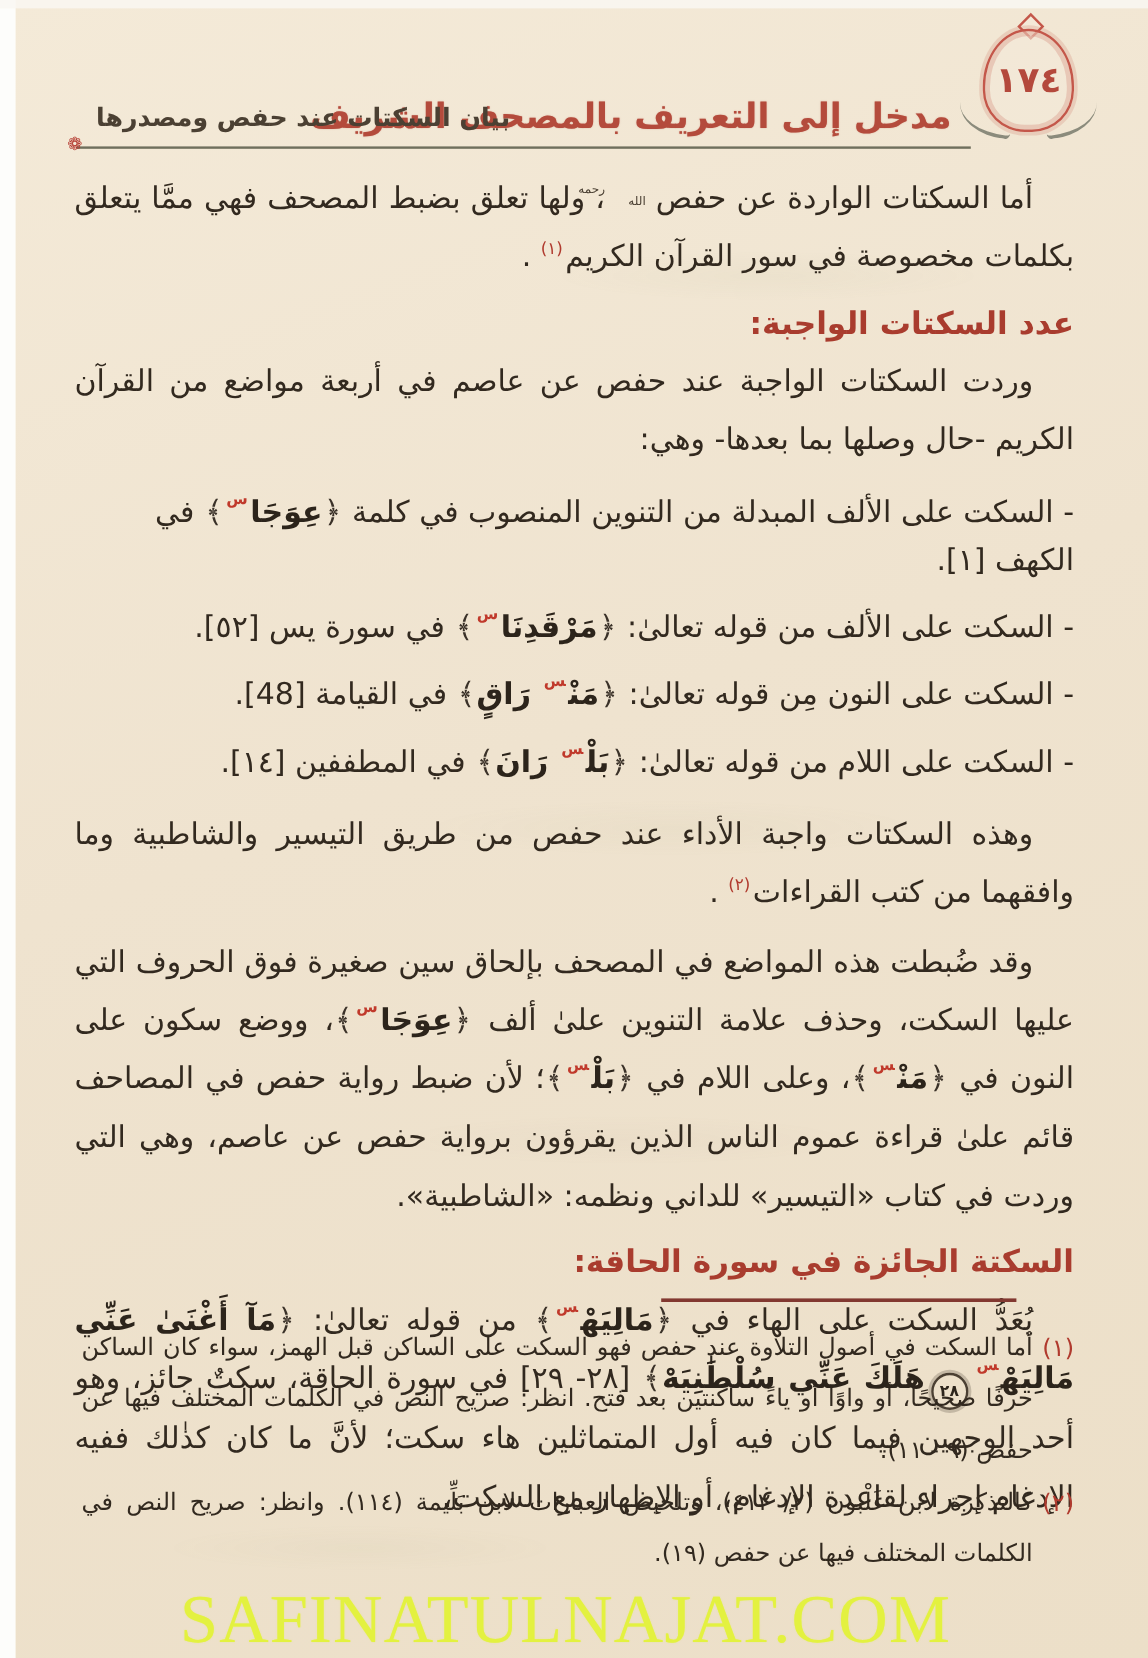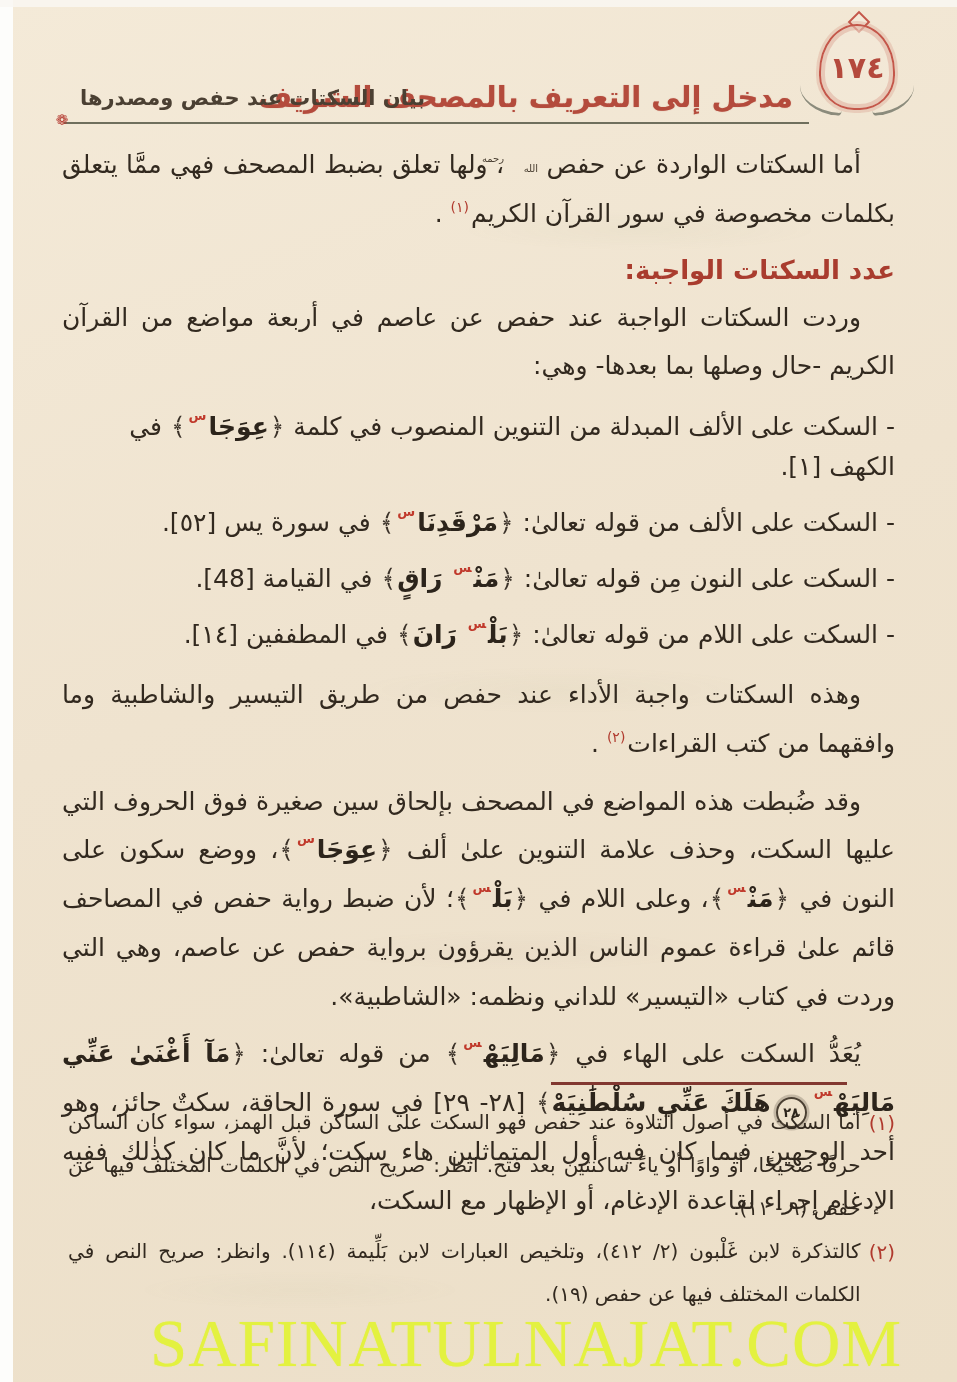--- a/index.html
+++ b/index.html
@@ -84,21 +84,21 @@
   .fn-area{position:absolute;bottom:66px;right:62px;left:62px;}
   .fn-sep{width:296px;height:3px;background:#823830;margin:0 48px 16px 0;}
   .footnote{display:flex;gap:8px;font-size:20px;line-height:2.15;align-items:flex-start;}
   .fn-num{color:#b03a2e;white-space:nowrap;padding-top:1px;}
   .fn-text{text-align:justify;text-align-last:right;padding-left:6px;}
 
   
   .watermark{
     position:absolute;bottom:0px;left:150px;
     font-family:"Liberation Serif","DejaVu Serif",serif;
-    font-size:67px;color:#e3f140;letter-spacing:1px;direction:ltr;
+    font-size:57px;color:#e3f140;letter-spacing:1px;direction:ltr;
     text-shadow:0 0 1px rgba(227,241,64,.7);
   }
 </style>
 </head>
 <body>
 
 <div class="page">
   <div class="scan-edge-left"></div>
   <div class="scan-edge-top"></div>
 
@@ -129,20 +129,21 @@
       <li><span>- السكت على الألف المبدلة من التنوين المنصوب في كلمة </span><span class="quran"><span class="qb">﴿</span><span>عِوَجَا</span><span class="sakta">س</span><span></span><span class="qb">﴾</span></span><span> في الكهف [١].</span></li>
       <li><span>- السكت على الألف من قوله تعالىٰ: </span><span class="quran"><span class="qb">﴿</span><span>مَرْقَدِنَا</span><span class="sakta">س</span><span></span><span class="qb">﴾</span></span><span> في سورة يس [٥٢].</span></li>
       <li><span>- السكت على النون مِن قوله تعالىٰ: </span><span class="quran"><span class="qb">﴿</span><span>مَنْ</span><span class="sakta">س</span><span> رَاقٍ</span><span class="qb">﴾</span></span><span> في القيامة [48].</span></li>
       <li><span>- السكت على اللام من قوله تعالىٰ: </span><span class="quran"><span class="qb">﴿</span><span>بَلْ</span><span class="sakta">س</span><span> رَانَ</span><span class="qb">﴾</span></span><span> في المطففين [١٤].</span></li>
     </ul>
 
     <p class="body-p indent"><span>وهذه السكتات واجبة الأداء عند حفص من طريق التيسير والشاطبية وما وافقهما من كتب القراءات</span><sup class="fnref">(٢)</sup><span> .</span></p>
 
     <p class="body-p indent"><span>وقد ضُبطت هذه المواضع في المصحف بإلحاق سين صغيرة فوق الحروف التي عليها السكت، وحذف علامة التنوين علىٰ ألف </span><span class="quran"><span class="qb">﴿</span><span>عِوَجَا</span><span class="sakta">س</span><span class="qb">﴾</span></span><span>، ووضع سكون على النون في </span><span class="quran"><span class="qb">﴿</span><span>مَنْ</span><span class="sakta">س</span><span class="qb">﴾</span></span><span>، وعلى اللام في </span><span class="quran"><span class="qb">﴿</span><span>بَلْ</span><span class="sakta">س</span><span class="qb">﴾</span></span><span>؛ لأن ضبط رواية حفص في المصاحف قائم علىٰ قراءة عموم الناس الذين يقرؤون برواية حفص عن عاصم، وهي التي وردت في كتاب «التيسير» للداني ونظمه: «الشاطبية».</span></p>
 
+    <h2 class="red-head">السكتة الجائزة في سورة الحاقة:</h2>
 
     <p class="body-p indent"><span>يُعَدُّ السكت على الهاء في </span><span class="quran"><span class="qb">﴿</span><span>مَالِيَهْ</span><span class="sakta">س</span><span class="qb">﴾</span></span><span> من قوله تعالىٰ: </span><span class="quran"><span class="qb">﴿</span><span>مَآ أَغْنَىٰ عَنِّي مَالِيَهْ</span><span class="sakta">س</span><span class="ayah">٢٨</span><span>هَلَكَ عَنِّي سُلْطَٰنِيَهْ</span><span class="qb">﴾</span></span><span> [٢٨- ٢٩] في سورة الحاقة، سكتٌ جائز، وهو أحد الوجهين فيما كان فيه أول المتماثلين هاء سكت؛ لأنَّ ما كان كذٰلك ففيه الإدغام إجراء لقاعدة الإدغام، أو الإظهار مع السكت،</span></p>
   </main>
 
   <div class="fn-area">
     <div class="fn-sep"></div>
     <div class="footnote">
       <span class="fn-num">(١)</span>
       <span class="fn-text">أما السكت في أصول التلاوة عند حفص فهو السكت على الساكن قبل الهمز، سواء كان الساكن حرفًا صحيحًا، أو واوًا أو ياءً ساكنتين بعد فتح. انظر: صريح النص في الكلمات المختلف فيها عن حفص (٩ - ١١).</span>
     </div>

